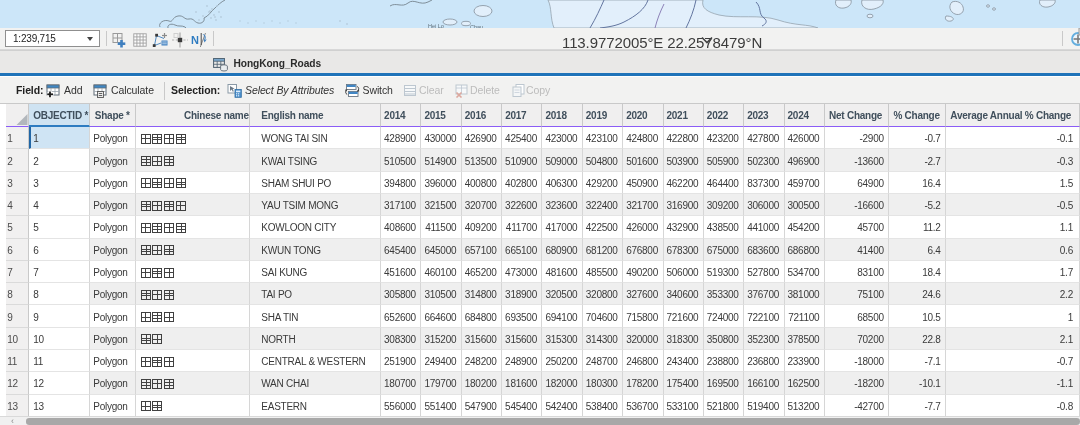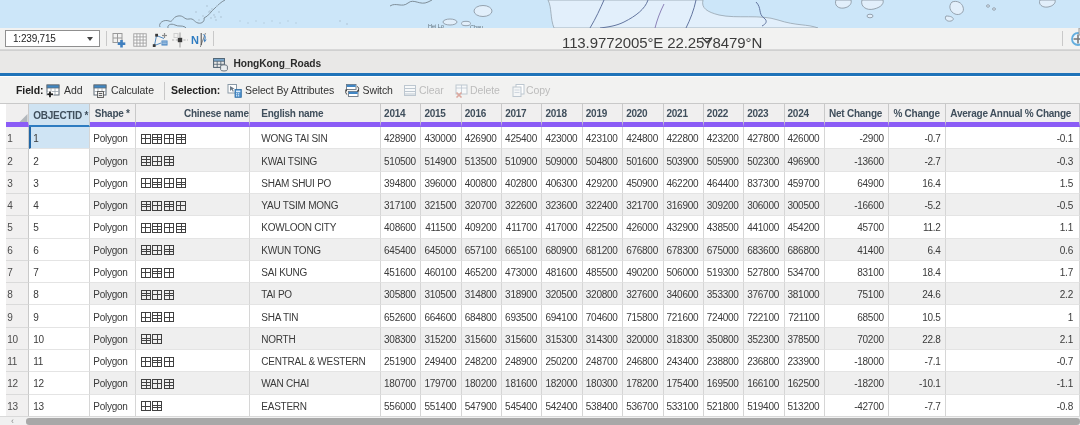--- a/index.html
+++ b/index.html
@@ -22,21 +22,21 @@
 #itab .txt{position:absolute;left:233.5px;top:57.8px;color:#2b2b2b;font-size:10.2px;letter-spacing:-0.1px;font-weight:bold;}
 
 #tbar{left:0;top:76.5px;width:1080px;height:27px;background:#f2f2f1;border-bottom:1px solid #c9c9c9;}
 #tbar .t{position:absolute;top:7px;font-size:10.5px;color:#333;letter-spacing:-0.1px;white-space:pre;text-align:center;}
 #tbar .b{font-weight:bold;color:#222;}
 #tbar .g{color:#bcbcbc;}
 
 #tbl{left:0;top:104.2px;width:1080px;height:312.8px;background:#fff;}
 table{border-collapse:separate;border-spacing:0;table-layout:fixed;margin-left:6.3px;width:962px;}
 td,th{overflow:hidden;white-space:nowrap;font-size:10px;letter-spacing:-0.25px;padding:2px 0 0 0;height:22.3px;border-right:1px solid #d6d6d6;border-bottom:1px solid #e4e4e4;color:#3a3a3a;vertical-align:middle;}
-tr.hd th{padding-top:1px;height:22.9px;background:#f0efef;border-right:1px solid #c9c9c9;border-bottom:5px solid #8b5cf6;color:#404f5c;text-align:left;font-weight:bold;}
+tr.hd th{padding-top:1px;height:22.9px;background:#f0efef;border-right:1px solid #c9c9c9;border-bottom:1px solid #8b5cf6;color:#404f5c;text-align:left;font-weight:bold;}
 tr.hd th.hl{text-align:left;padding-left:4.2px;}
 td.avg{padding-right:6.5px;}
 tr.hd th.obj{background:#cfe3f2;border-bottom:2px solid #2e7cc1;}
 td.rn{background:#f1f0f0;border-right:1px solid #c9c9c9;border-bottom:1px solid #dadada;color:#4c4c4c;padding-left:1px;}
 th.rn{background:#f0efef;border-right:1px solid #c9c9c9;position:relative;}
 tr.even td{background:#efefef;}
 tr.even td.rn{background:#f1f0f0;}
 tr.even td.c1{background:#fff;}
 .num{text-align:right;padding-right:4.5px;}
 .num2{text-align:right;padding-right:4.5px;}
@@ -251,21 +251,21 @@
           <path d="M3,3 L3,8 L4.7,6.6 L5.8,8.8 L6.8,8.2 L5.7,6.1 L7.6,5.8 Z" fill="#6b7885"></path>
           <rect x="8" y="6.5" width="6.3" height="7.8" fill="#4d8fcb" stroke="#2e6da4" stroke-width="0.8"></rect>
           <rect x="9" y="7.6" width="4.3" height="1.6" fill="#dfeefb"></rect>
           <g fill="#dfeefb">
             <rect x="9" y="10.2" width="1.2" height="1.2"></rect>
             <rect x="11" y="10.2" width="1.2" height="1.2"></rect>
             <rect x="9" y="12.2" width="1.2" height="1.2"></rect>
             <rect x="11" y="12.2" width="1.2" height="1.2"></rect>
           </g>
         </svg></span>
-      <span class="t abs" style="left:245px;">Select By Attributes</span>
+      <span class="t abs" style="left:245px;font-style:italic;">Select By Attributes</span>
       <span class="abs" style="left:344px;top:6px;"><svg width="16" height="15" viewBox="0 0 16 15" style="">
           <rect x="2.5" y="1.5" width="9.5" height="5" fill="#fff" stroke="#6a7682" stroke-width="0.9"></rect>
           <rect x="2.8" y="1.8" width="8.9" height="2.2" fill="#4186c4"></rect>
           <rect x="4.5" y="8.5" width="9.5" height="5" fill="#fff" stroke="#6a7682" stroke-width="0.9"></rect>
           <rect x="4.8" y="8.8" width="8.9" height="2.2" fill="#4186c4"></rect>
           <path d="M13.2,3.5 C15.2,4.5 15,6.5 13.8,7.8" fill="none" stroke="#3a3a3a" stroke-width="1"></path>
           <path d="M12.8,8.8 L15.4,8.2 L14.5,6.2 Z" fill="#3a3a3a"></path>
           <path d="M3.2,11.5 C1.2,10.5 1.4,8.5 2.6,7.2" fill="none" stroke="#3a3a3a" stroke-width="1"></path>
           <path d="M3.6,6.2 L1,6.8 L1.9,8.8 Z" fill="#3a3a3a"></path>
         </svg></span>

